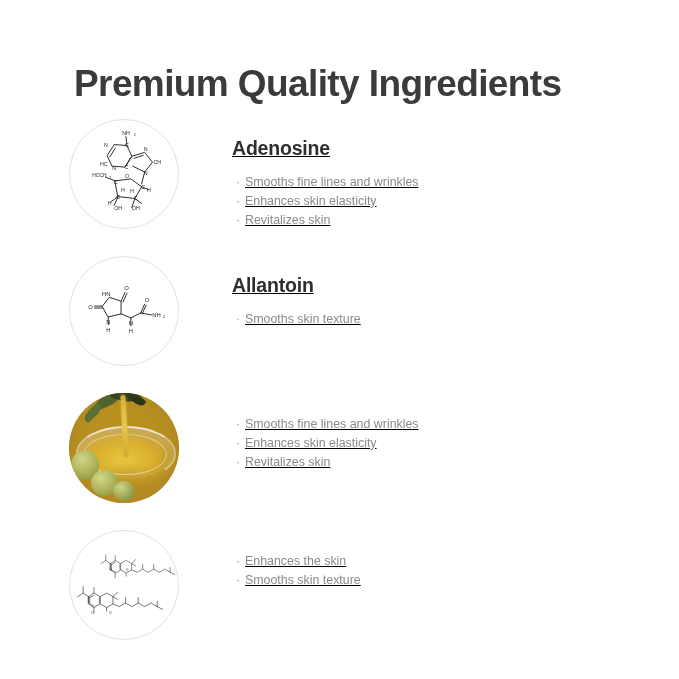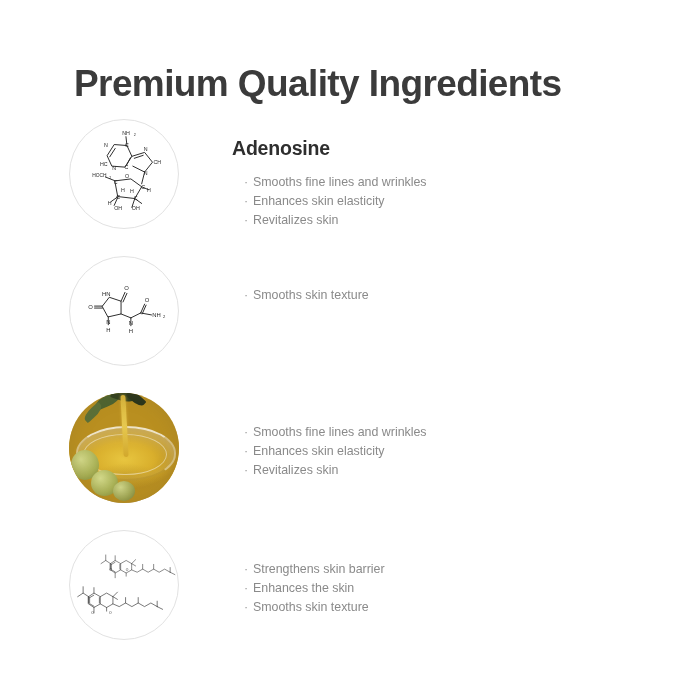--- a/index.html
+++ b/index.html
@@ -127,32 +127,33 @@
     inset: 0;
     border-radius: 50%;
     box-shadow: inset 0 0 18px rgba(120,100,50,0.22);
   }
 
   .ingredient-text {
     position: absolute;
     left: 232px;
     top: 18px;
     right: 20px;
+    text-decoration: underline;
   }
   .ingredient-name {
     font-size: 19.5px;
     font-weight: bold;
     color: #2e2e2e;
     letter-spacing: -0.2px;
     margin: 0 0 13px 0;
     white-space: nowrap;
   }
   .benefit-list {
     list-style: none;
-    margin: 12px;
+    margin: 4px;
     padding: 0;
   }
   .benefit-item {
     font-size: 12.4px;
     line-height: 19px;
     color: #8a8a8a;
     white-space: nowrap;
   }
   .benefit-bullet {
     display: inline-block;
@@ -261,20 +262,21 @@
             <text x="39" y="76">H</text>
             <text x="78.5" y="46">O</text>
             <text x="62" y="69.5">N</text>
             <text x="62" y="77">H</text>
             <text x="88" y="61">NH</text>
             <text x="96" y="62.5" font-size="4.2">2</text>
           </g>
         </svg>
       </div>
       <div class="ingredient-text">
+        <div class="ingredient-name">Allantoin</div>
         <ul class="benefit-list">
           <li class="benefit-item"><span class="benefit-bullet">·</span><span>Smooths skin texture</span></li>
         </ul>
       </div>
     </div>
 
     <div class="ingredient-row">
       <div class="media-circle photo">
         <div class="oil-photo">
           <div class="leaf l1"></div>
@@ -358,21 +360,20 @@
           <g fill="#2a2a2a" font-family="'Liberation Sans',sans-serif" font-size="3.4" text-anchor="middle">
             <text x="41.5" y="41">O</text>
             <text x="58" y="41">O</text>
             <text x="23" y="85">O</text>
             <text x="41" y="85">O</text>
           </g>
         </svg>
       </div>
       <div class="ingredient-text">
         <ul class="benefit-list">
-          <li class="benefit-item"><span class="benefit-bullet">·</span><span>Strengthens skin barrier</span></li>
           <li class="benefit-item"><span class="benefit-bullet">·</span><span>Enhances the skin</span></li>
           <li class="benefit-item"><span class="benefit-bullet">·</span><span>Smooths skin texture</span></li>
         </ul>
       </div>
     </div>
 
   </div>
 </div>
 
 </body></html>

